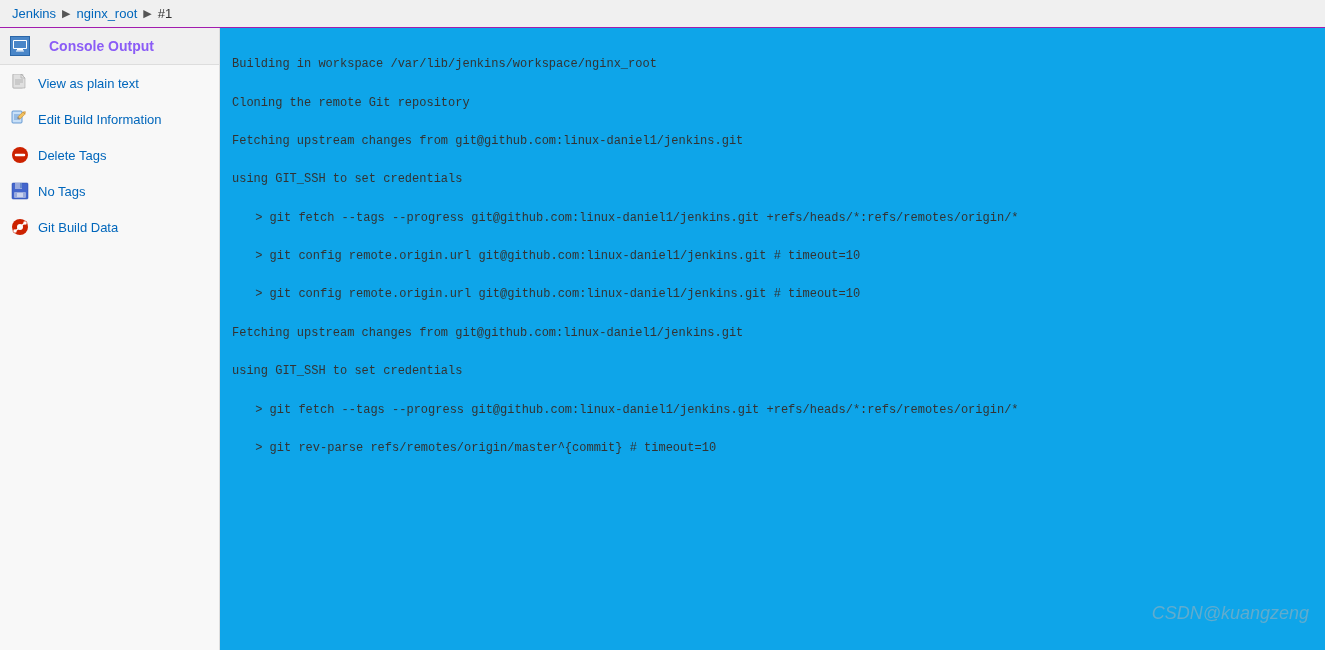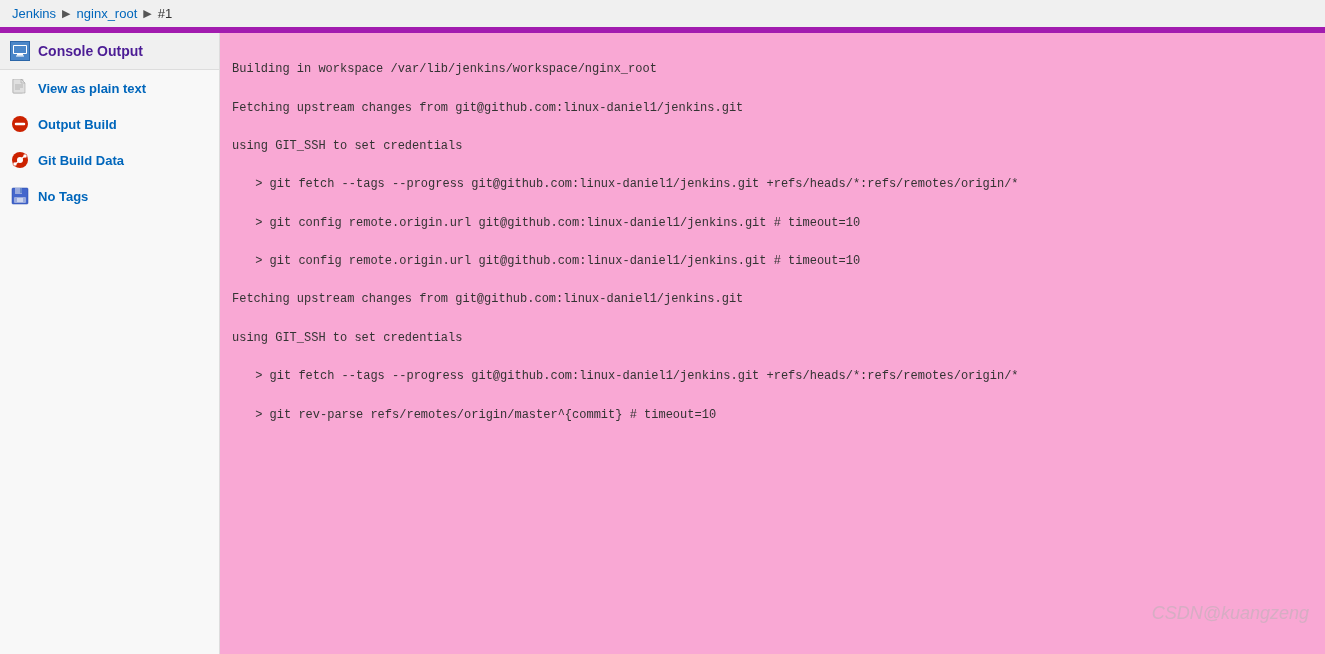--- a/index.html
+++ b/index.html
@@ -5,21 +5,21 @@
     * { margin: 0; padding: 0; box-sizing: border-box; }
     body {
       font-family: Arial, sans-serif;
       font-size: 13px;
       background: #fff;
       color: #333;
     }
     
     .breadcrumb-bar {
       background: #f0f0f0;
-      border-bottom: 6px solid #a21caf;
+      border-bottom: 1px solid #a21caf;
       padding: 6px 12px;
       display: flex;
       align-items: center;
       gap: 6px;
       font-size: 13px;
     }
     .breadcrumb-item {
       color: #0066bb;
       cursor: pointer;
       text-decoration: none;
@@ -45,47 +45,46 @@
       padding-top: 0;
     }
     .sidebar-item {
       display: flex;
       align-items: center;
       gap: 8px;
       padding: 8px 10px;
       cursor: pointer;
       color: #0066bb;
       font-size: 13px;
-      font-weight: bold;
     }
     .sidebar-item-icon {
       width: 20px;
       height: 20px;
       display: flex;
       align-items: center;
       justify-content: center;
       flex-shrink: 0;
     }
     .sidebar-title {
       display: flex;
       align-items: center;
-      gap: 8px;
+      gap: 19px;
       padding: 8px 10px;
       font-size: 14px;
       font-weight: bold;
-      color: #4c1d95;
+      color: #8b5cf6;
       border-bottom: 1px solid #ddd;
       background: #f0f0f0;
     }
     
     .console-area {
       flex: 1;
       overflow: auto;
       padding: 8px 12px;
-      background: #f9a8d4;
+      background: #0ea5e9;
     }
     .console-text {
       font-family: 'Courier New', Courier, monospace;
       font-size: 12px;
       line-height: 1.6;
       color: #333;
       white-space: pre-wrap;
       word-break: break-all;
     }
     .console-line {
@@ -148,62 +147,79 @@
           <path d="M9 0 L13 4 L13 14 L1 14 L1 0 Z" fill="#e0e0e0" stroke="#999" stroke-width="0.5"></path>
           <path d="M9 0 L9 4 L13 4" fill="none" stroke="#999" stroke-width="0.5"></path>
           <line x1="3" y1="6" x2="11" y2="6" stroke="#aaa" stroke-width="0.8"></line>
           <line x1="3" y1="8" x2="11" y2="8" stroke="#aaa" stroke-width="0.8"></line>
           <line x1="3" y1="10" x2="8" y2="10" stroke="#aaa" stroke-width="0.8"></line>
         </svg>
       </div>
       <span>View as plain text</span>
     </div>
 
+    <div class="sidebar-item">
+      <div class="sidebar-item-icon">
+        <svg width="18" height="18" viewBox="0 0 18 18" fill="none" xmlns="http://www.w3.org/2000/svg">
+          <rect x="1" y="1" width="10" height="12" rx="1" fill="#c8e0f8" stroke="#4a86c8" stroke-width="0.8"></rect>
+          <line x1="3" y1="5" x2="9" y2="5" stroke="#4a86c8" stroke-width="0.8"></line>
+          <line x1="3" y1="7" x2="9" y2="7" stroke="#4a86c8" stroke-width="0.8"></line>
+          <line x1="3" y1="9" x2="7" y2="9" stroke="#4a86c8" stroke-width="0.8"></line>
+          <g transform="translate(8,8) rotate(-45)">
+            <rect x="0" y="-1.5" width="7" height="3" rx="0.5" fill="#f0c060" stroke="#c08020" stroke-width="0.5"></rect>
+            <polygon points="7,-1.5 9,0 7,1.5" fill="#f0c060" stroke="#c08020" stroke-width="0.5"></polygon>
+            <rect x="-1.5" y="-1.5" width="1.5" height="3" fill="#888"></rect>
+          </g>
+        </svg>
+      </div>
+      <span>Edit Build Information</span>
+    </div>
 
     <div class="sidebar-item">
       <div class="sidebar-item-icon">
         <svg width="18" height="18" viewBox="0 0 18 18" fill="none" xmlns="http://www.w3.org/2000/svg">
           <circle cx="9" cy="9" r="8" fill="#cc2200"></circle>
           <line x1="5" y1="9" x2="13" y2="9" stroke="white" stroke-width="2.5" stroke-linecap="round"></line>
         </svg>
       </div>
-      <span>Output Build</span>
+      <span>Delete Tags</span>
+    </div>
+
+    <div class="sidebar-item">
+      <div class="sidebar-item-icon">
+        <svg width="18" height="18" viewBox="0 0 18 18" fill="none" xmlns="http://www.w3.org/2000/svg">
+          <rect x="1" y="1" width="16" height="16" rx="1" fill="#4466cc" stroke="#2244aa" stroke-width="0.5"></rect>
+          <rect x="4" y="1" width="7" height="6" fill="#99aadd"></rect>
+          <rect x="9" y="1" width="2" height="5" fill="#6688cc"></rect>
+          <rect x="3" y="10" width="12" height="6" rx="1" fill="#99aadd"></rect>
+          <rect x="6" y="11" width="6" height="4" fill="#ccd4ee"></rect>
+        </svg>
+      </div>
+      <span>No Tags</span>
     </div>
 
     <div class="sidebar-item">
       <div class="sidebar-item-icon">
         <svg width="18" height="18" viewBox="0 0 18 18" fill="none" xmlns="http://www.w3.org/2000/svg">
           <circle cx="9" cy="9" r="8" fill="#cc2200"></circle>
           <circle cx="9" cy="9" r="3" fill="white"></circle>
           <circle cx="14" cy="5" r="2" fill="white" stroke="#cc2200" stroke-width="0.5"></circle>
           <circle cx="4" cy="13" r="2" fill="white" stroke="#cc2200" stroke-width="0.5"></circle>
           <line x1="9" y1="9" x2="13" y2="5.5" stroke="white" stroke-width="1.2"></line>
           <line x1="9" y1="9" x2="5" y2="12.5" stroke="white" stroke-width="1.2"></line>
         </svg>
       </div>
       <span>Git Build Data</span>
     </div>
-
-    <div class="sidebar-item">
-      <div class="sidebar-item-icon">
-        <svg width="18" height="18" viewBox="0 0 18 18" fill="none" xmlns="http://www.w3.org/2000/svg">
-          <rect x="1" y="1" width="16" height="16" rx="1" fill="#4466cc" stroke="#2244aa" stroke-width="0.5"></rect>
-          <rect x="4" y="1" width="7" height="6" fill="#99aadd"></rect>
-          <rect x="9" y="1" width="2" height="5" fill="#6688cc"></rect>
-          <rect x="3" y="10" width="12" height="6" rx="1" fill="#99aadd"></rect>
-          <rect x="6" y="11" width="6" height="4" fill="#ccd4ee"></rect>
-        </svg>
-      </div>
-      <span>No Tags</span>
-    </div>
   </div>
 
   <div class="console-area">
     <div class="console-text">
 <span class="console-line">Building in workspace /var/lib/jenkins/workspace/nginx_root</span>
+<span class="console-line">Cloning the remote Git repository</span>
 <span class="console-line">Fetching upstream changes from git@github.com:linux-daniel1/jenkins.git</span>
 <span class="console-line">using GIT_SSH to set credentials</span>
 <span class="console-line indented"> &gt; git fetch --tags --progress git@github.com:linux-daniel1/jenkins.git +refs/heads/*:refs/remotes/origin/*</span>
 <span class="console-line indented"> &gt; git config remote.origin.url git@github.com:linux-daniel1/jenkins.git # timeout=10</span>
 <span class="console-line indented"> &gt; git config remote.origin.url git@github.com:linux-daniel1/jenkins.git # timeout=10</span>
 <span class="console-line">Fetching upstream changes from git@github.com:linux-daniel1/jenkins.git</span>
 <span class="console-line">using GIT_SSH to set credentials</span>
 <span class="console-line indented"> &gt; git fetch --tags --progress git@github.com:linux-daniel1/jenkins.git +refs/heads/*:refs/remotes/origin/*</span>
 <span class="console-line indented"> &gt; git rev-parse refs/remotes/origin/master^{commit} # timeout=10</span>
 

